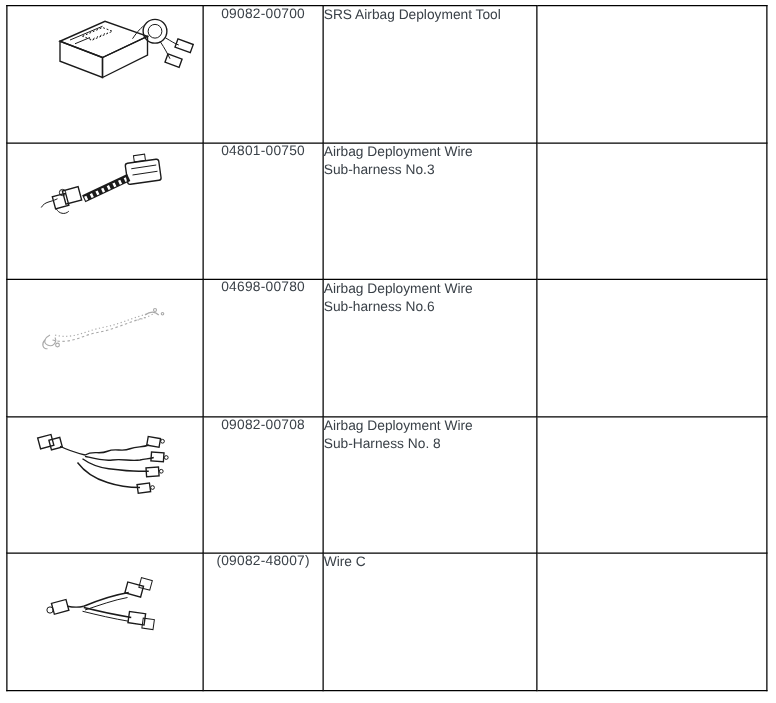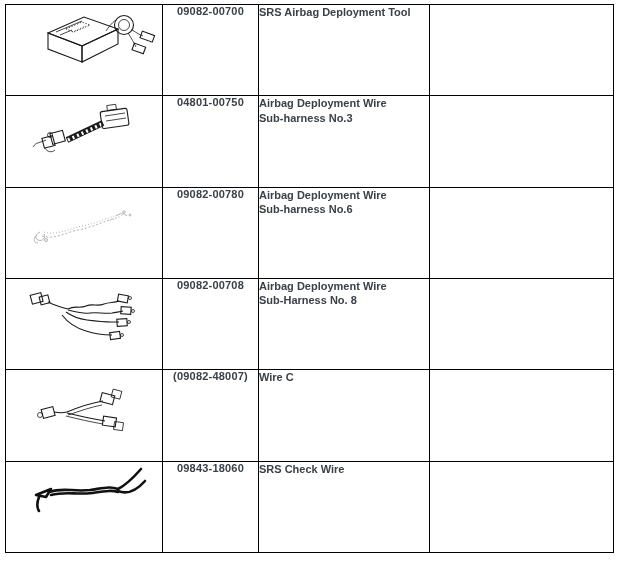--- a/index.html
+++ b/index.html
@@ -18,21 +18,20 @@
     overflow: hidden;
   }
   table.parts-table {
     position: absolute;
     left: 5px;
     top: 4px;
     width: 609px;
     height: 549px;
     border-collapse: collapse;
     table-layout: fixed;
-    font-weight: bold;
   }
   table.parts-table td {
     border: 1.5px solid #000000;
     vertical-align: top;
     padding: 0;
     overflow: hidden;
   }
   td.img-cell { width: 156px; }
   td.part-cell {
     width: 95px;
@@ -124,21 +123,21 @@
           <path class="faint" stroke-dasharray="1,2" d="M38,44 C52,48 64,40 76,38 C88,36 98,31 112,27"></path>
           <path class="faint" d="M34,44 c-4,2 -6,6 -2,8 c4,2 8,-2 6,-6"></path>
           <path class="faint" d="M30,48 c-3,3 -2,7 2,7"></path>
           <circle class="faint" cx="40" cy="52" r="1.5"></circle>
           <path class="faint" d="M110,28 c4,-3 8,-3 11,0"></path>
           <circle class="faint" cx="118" cy="24" r="1.2"></circle>
           <circle class="faint" cx="124" cy="27" r="1"></circle>
           <path class="faint" stroke-dasharray="1,2" d="M104,32 c5,-1 9,-3 13,-5"></path>
         </svg>
       </td>
-      <td class="part-cell">09082-00780</td>
+      <td class="part-cell">04698-00780</td>
       <td class="desc-cell">
         <div>Airbag Deployment Wire</div>
         <div>Sub-harness No.6</div>
       </td>
       <td class="empty-cell"></td>
     </tr>
 
     <tr>
       <td class="img-cell">
         <svg viewBox="0 0 154 66">
@@ -186,34 +185,16 @@
         </svg>
       </td>
       <td class="part-cell">(09082-48007)</td>
       <td class="desc-cell">
         <div>Wire C</div>
         <div></div>
       </td>
       <td class="empty-cell"></td>
     </tr>
 
-    <tr>
-      <td class="img-cell">
-        <svg viewBox="0 0 154 66">
-          <path class="heavy" d="M30,33 L45,27 L40,35 L30,33 Z" stroke-width="1.8"></path>
-          <path class="heavy" d="M33,35 C31,40 30,44 33,49" stroke-width="1.8"></path>
-          <path class="heavy" d="M43,30 C58,25 66,30 84,28 C98,26 104,24 112,27"></path>
-          <path class="heavy" d="M45,33 C60,29 70,33 86,31 C100,29 106,28 112,30" stroke-width="1.8"></path>
-          <path class="heavy" d="M112,27 C120,23 128,15 135,7" stroke-width="1.8"></path>
-          <path class="heavy" d="M112,29 C122,33 131,28 139,19" stroke-width="1.8"></path>
-        </svg>
-      </td>
-      <td class="part-cell">09843-18060</td>
-      <td class="desc-cell">
-        <div>SRS Check Wire</div>
-        <div></div>
-      </td>
-      <td class="empty-cell"></td>
-    </tr>
 
   </tbody>
     </table>
 </div>
 
 </body></html>

